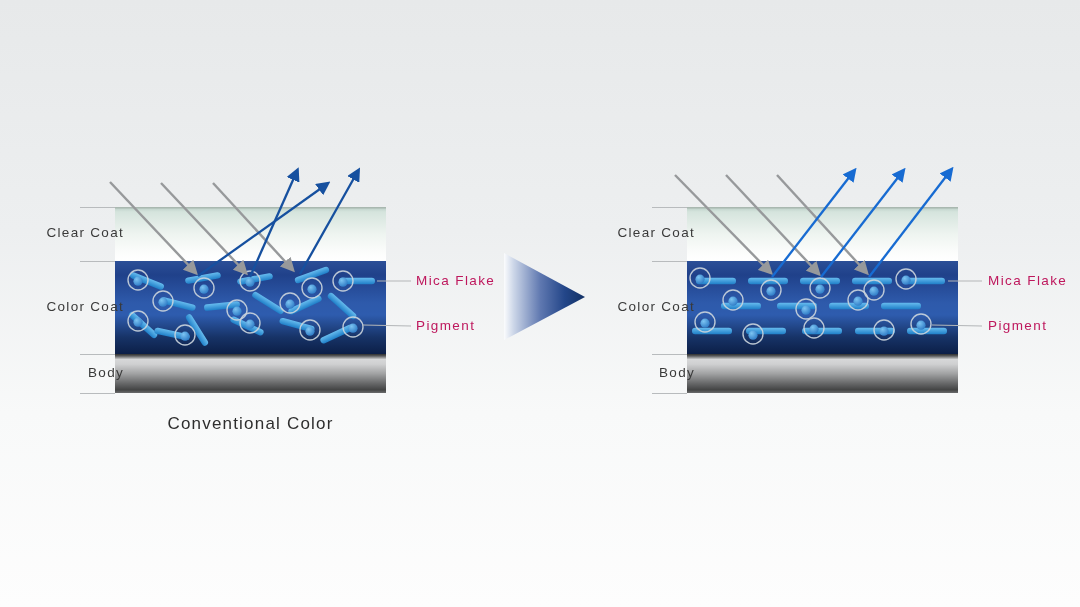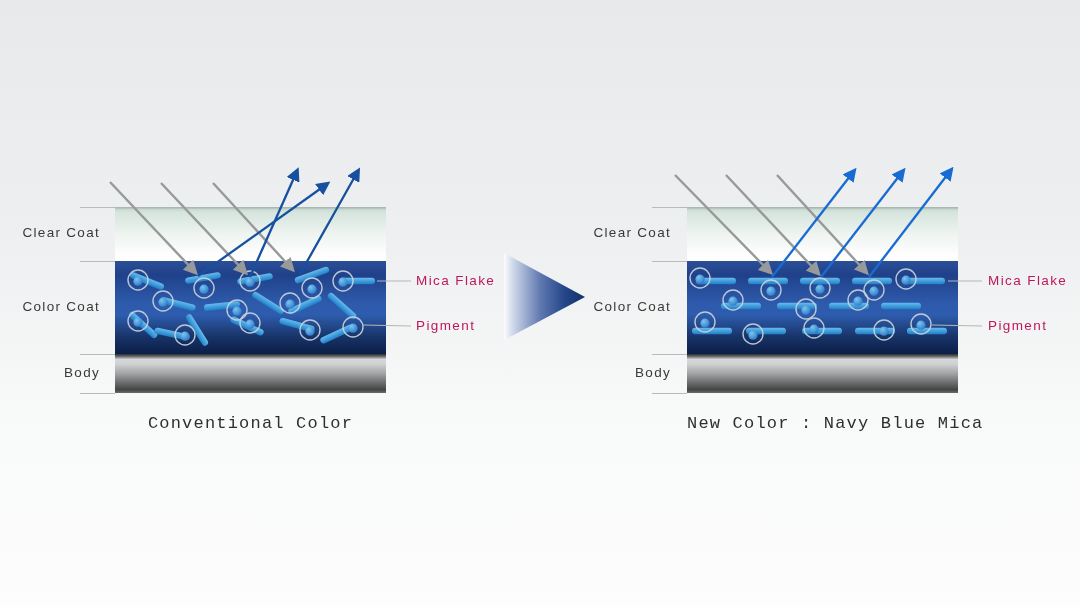--- a/index.html
+++ b/index.html
@@ -6,29 +6,29 @@
   body{
     width:1080px;height:607px;position:relative;overflow:hidden;
     background:linear-gradient(180deg,#e7e9ea 0%,#ecee ef 35%,#f7f8f8 65%,#fdfdfd 100%);
     background:linear-gradient(180deg,#e7e9ea 0%,#edeff0 38%,#f8f9f9 68%,#fdfdfd 100%);
     font-family:"Liberation Sans", sans-serif;
   }
   .stage{position:absolute;inset:0;}
   svg{position:absolute;left:0;top:0;}
   .layer-label{
     position:absolute;width:100px;height:18px;line-height:18px;text-align:right;
-    font-size:13.5px;letter-spacing:1.3px;color:#3a3a3a;white-space:nowrap;
+    font-size:13.5px;letter-spacing:1.3px;color:#3a3a3a;white-space:nowrap;padding-left:24px;
   }
   .callout-label{
     position:absolute;height:18px;line-height:18px;font-size:13.5px;
     letter-spacing:1.4px;color:#be185d;white-space:nowrap;
   }
   .caption{
     position:absolute;width:271px;text-align:center;font-size:17px;
-    letter-spacing:1.2px;color:#2e2e2e;white-space:nowrap;font-family:Liberation Mono, monospace;
+    letter-spacing:1.2px;color:#2e2e2e;white-space:nowrap;
   }
   
   .p0.clear{left:0;top:224px;}   .p0.color{left:0;top:298px;}   .p0.body{left:0;top:364px;}
   .p0.mica{left:416px;top:272px;}.p0.pig{left:416px;top:317px;} .p0.caption{left:115px;top:414px;}
   
   .p1.clear{left:571px;top:224px;}.p1.color{left:571px;top:298px;}.p1.body{left:571px;top:364px;}
   .p1.mica{left:988px;top:272px;} .p1.pig{988px;top:317px;left:988px;}
   .p1.caption{left:687px;top:414px;}
 </style>
 </head>
@@ -216,14 +216,13 @@
   <div class="layer-label p0 body">Body</div>
   <div class="callout-label p0 mica">Mica Flake</div>
   <div class="callout-label p0 pig">Pigment</div>
   <div class="caption p0 caption">Conventional Color</div>
 
   <div class="layer-label p1 clear">Clear Coat</div>
   <div class="layer-label p1 color">Color Coat</div>
   <div class="layer-label p1 body">Body</div>
   <div class="callout-label p1 mica">Mica Flake</div>
   <div class="callout-label p1 pig">Pigment</div>
-  <div class="caption p1 caption">New Color : Navy Blue Mica</div>
 </div>
 
 </body></html>

